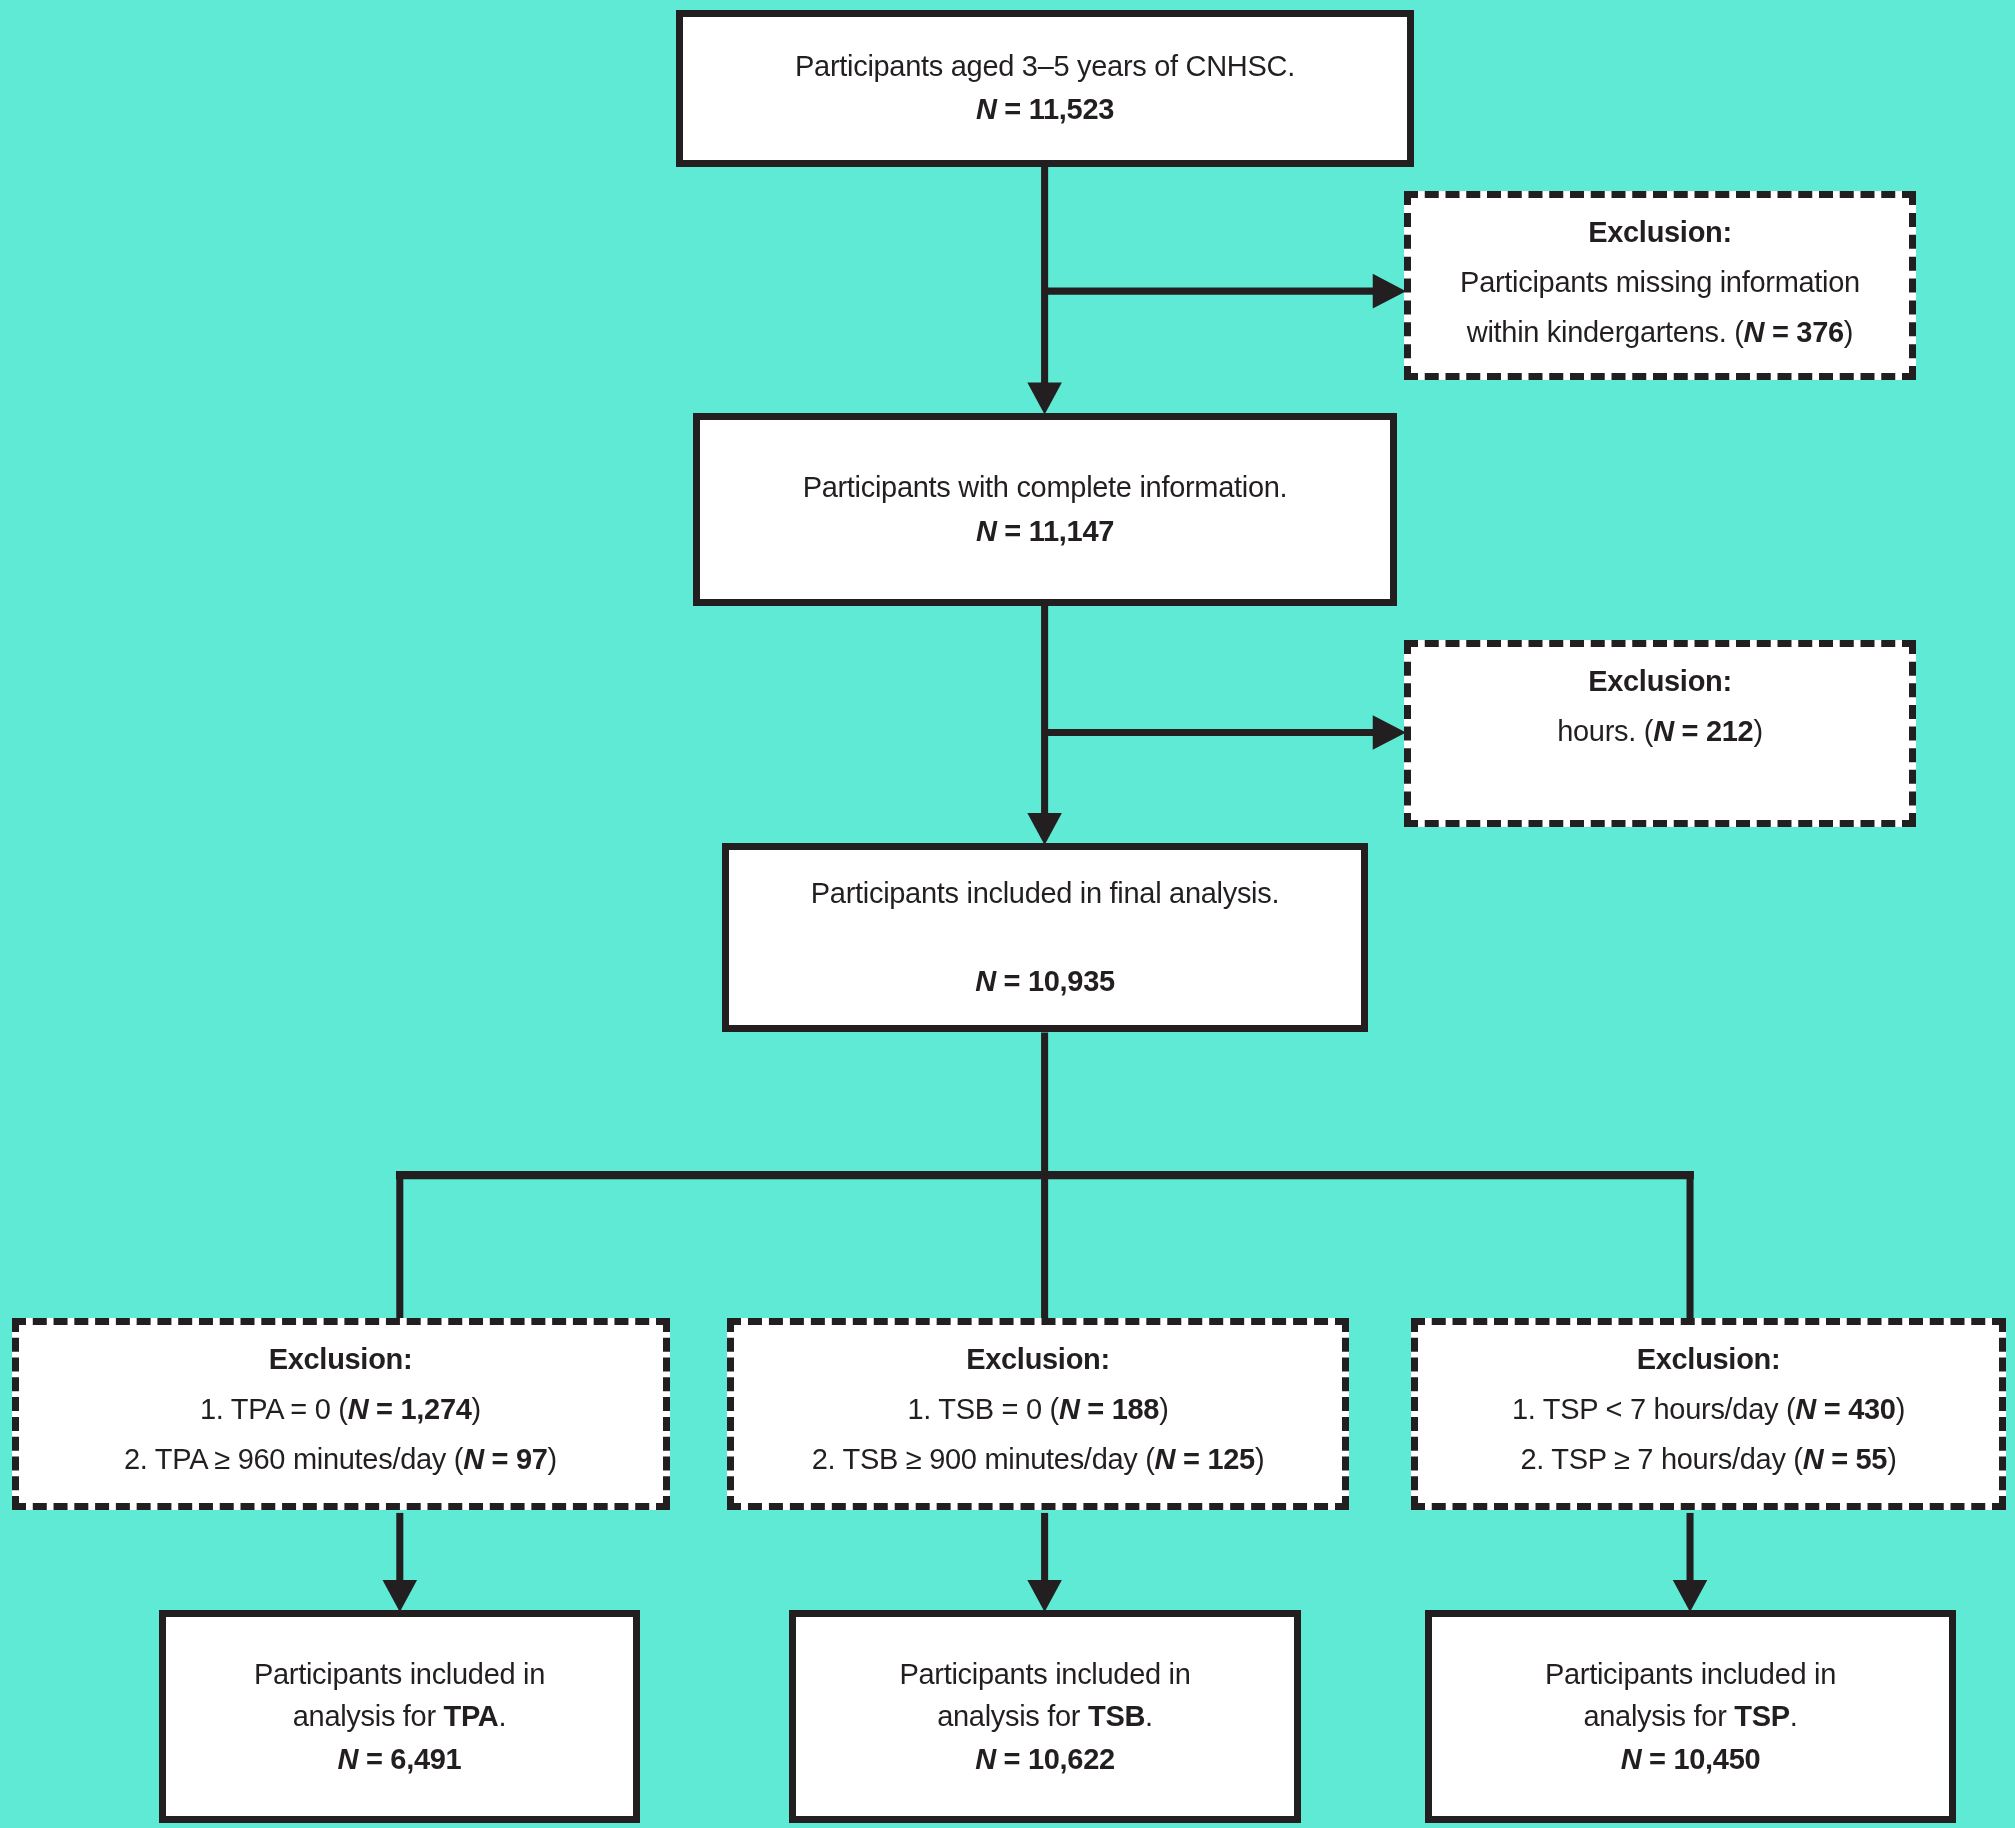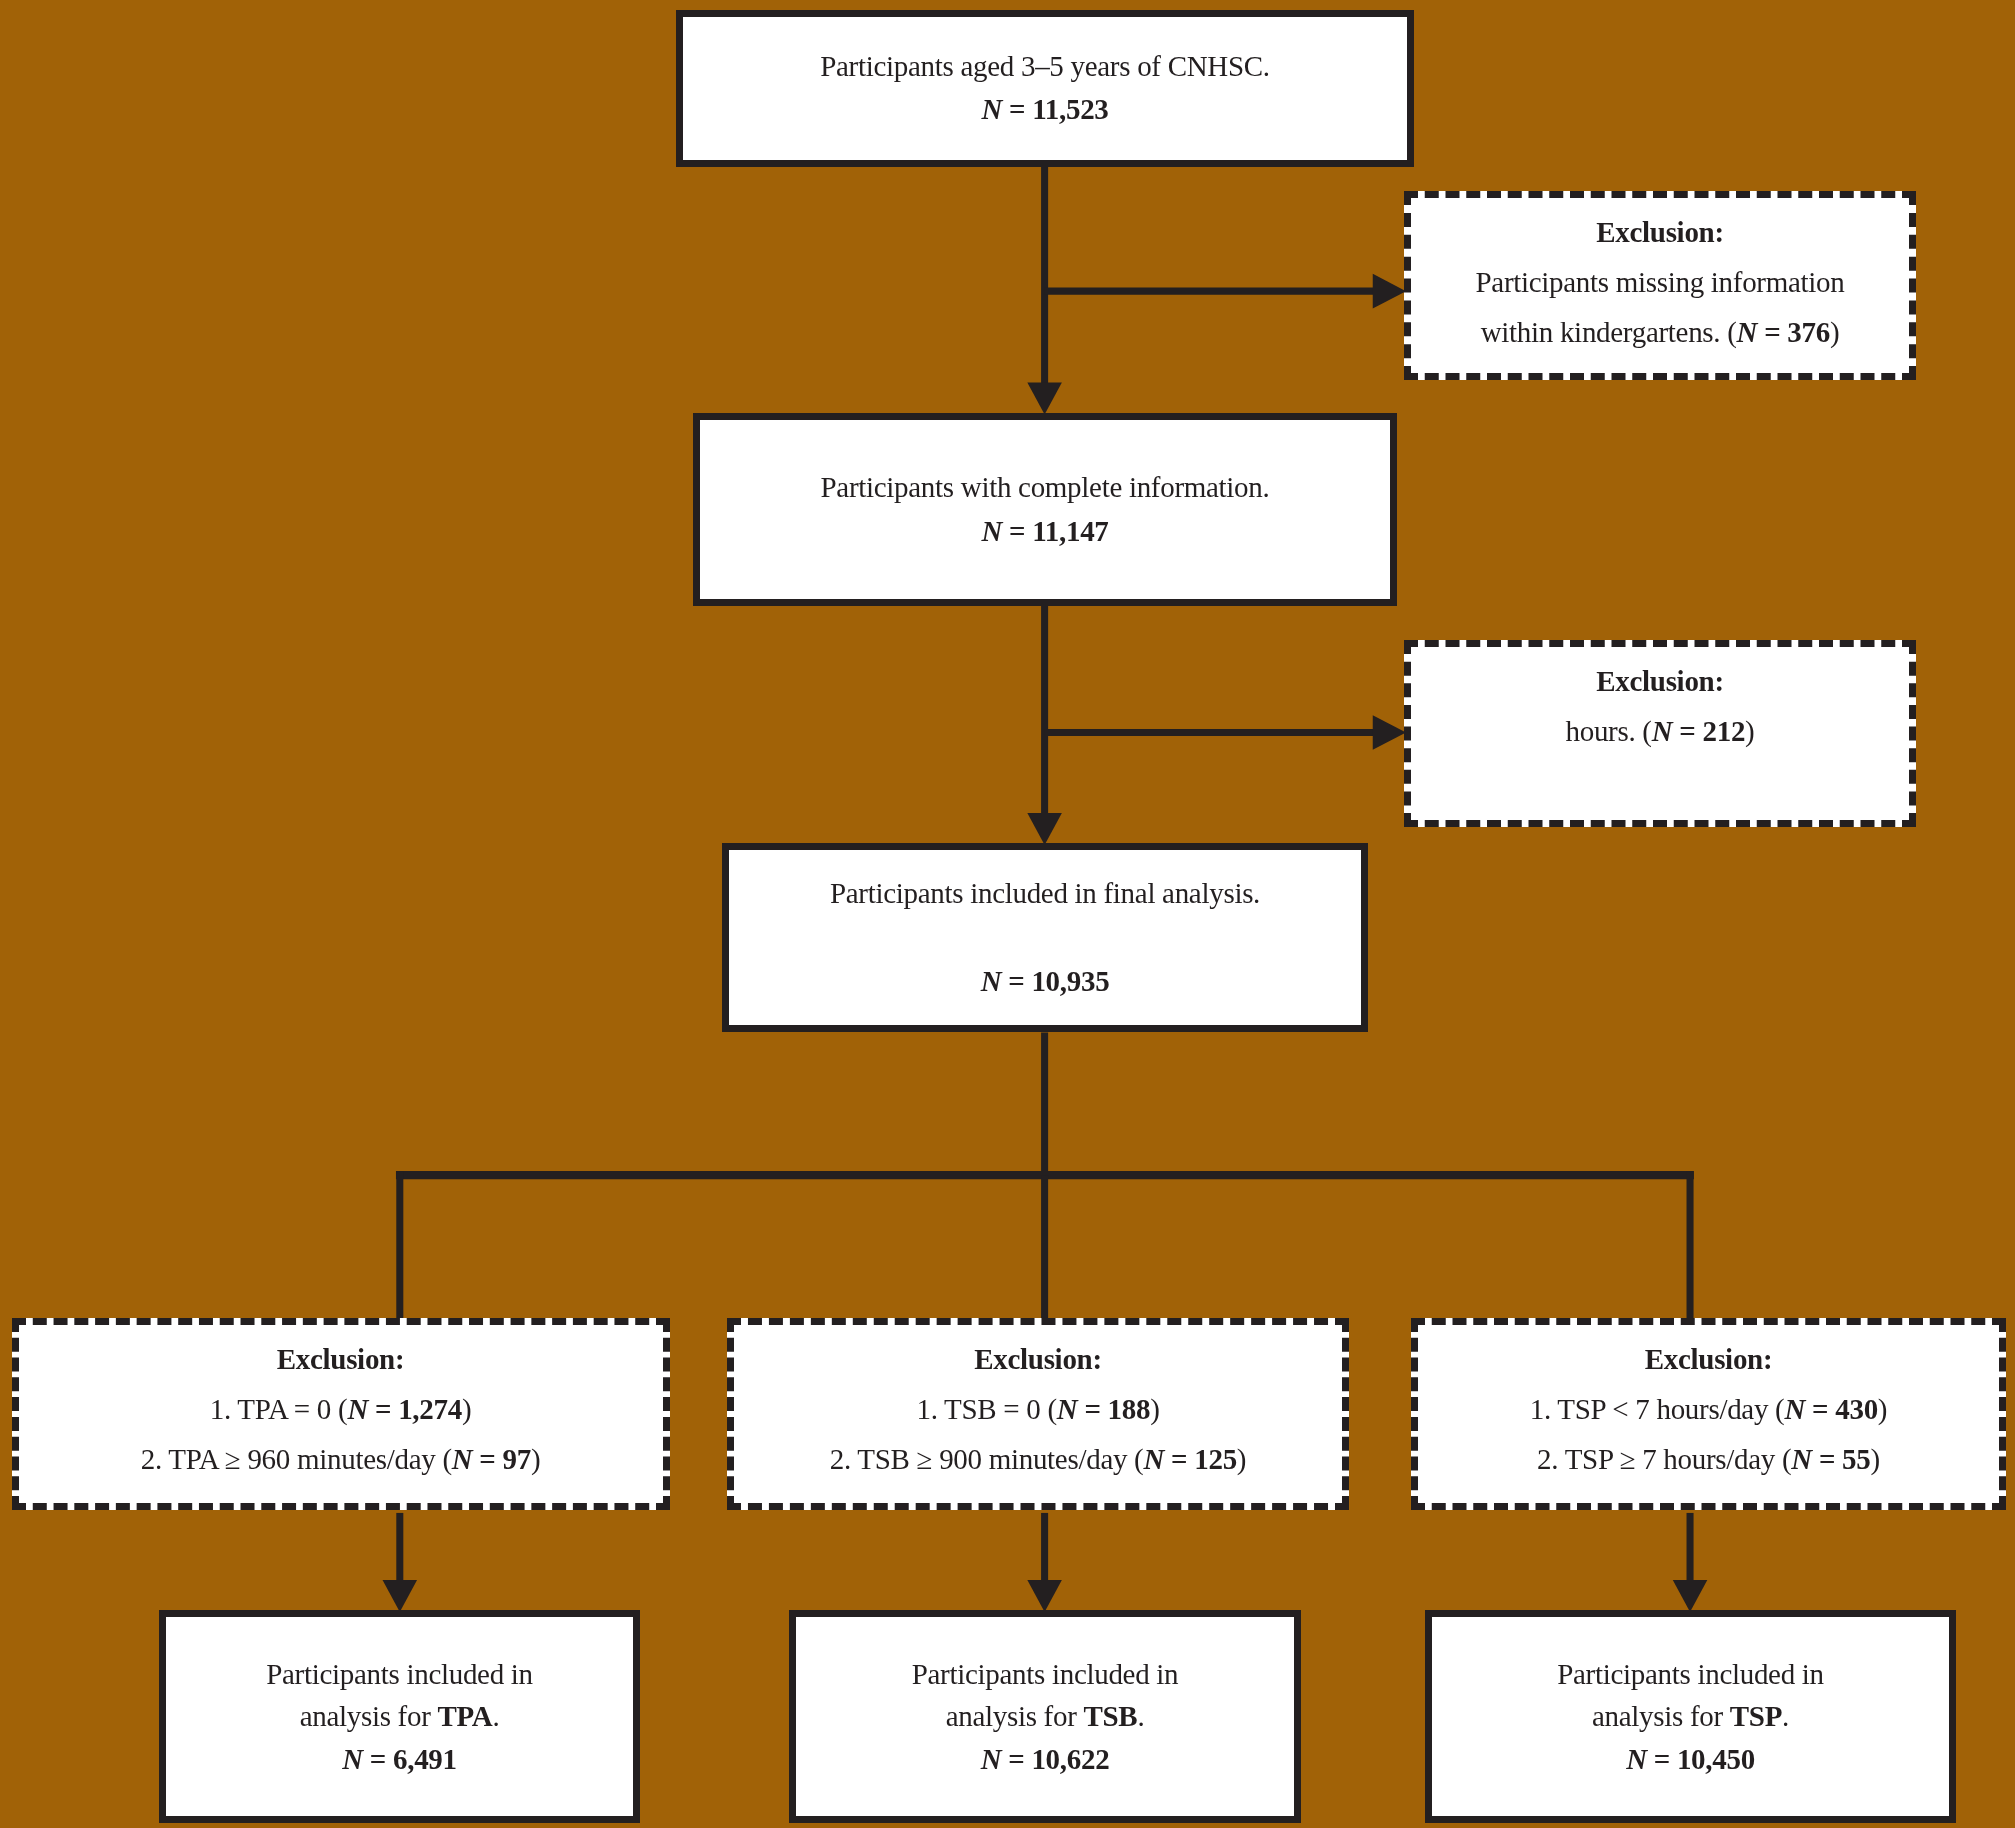--- a/index.html
+++ b/index.html
@@ -1,21 +1,21 @@
 <!DOCTYPE html>
 <html style="font-size:10.2px"><head>
 <meta charset="utf-8">
 <style>
   html,body{margin:0;padding:0;background:#ffffff;}
   #canvas{
     position:relative;
     width:2015px;
     height:1829px;
-    background:#a16207;
-    font-family:Liberation Serif, serif;
+    background:#5eead4;
+    font-family:Liberation Sans, sans-serif;
     color:#231f20;
     letter-spacing:-0.3px;
   }
   #connectors{position:absolute;left:0;top:0;width:2015px;height:1829px;}
   .node{
     position:absolute;
     box-sizing:border-box;
     border:7px solid #231f20;
     background:#ffffff;
     font-size:29px;

